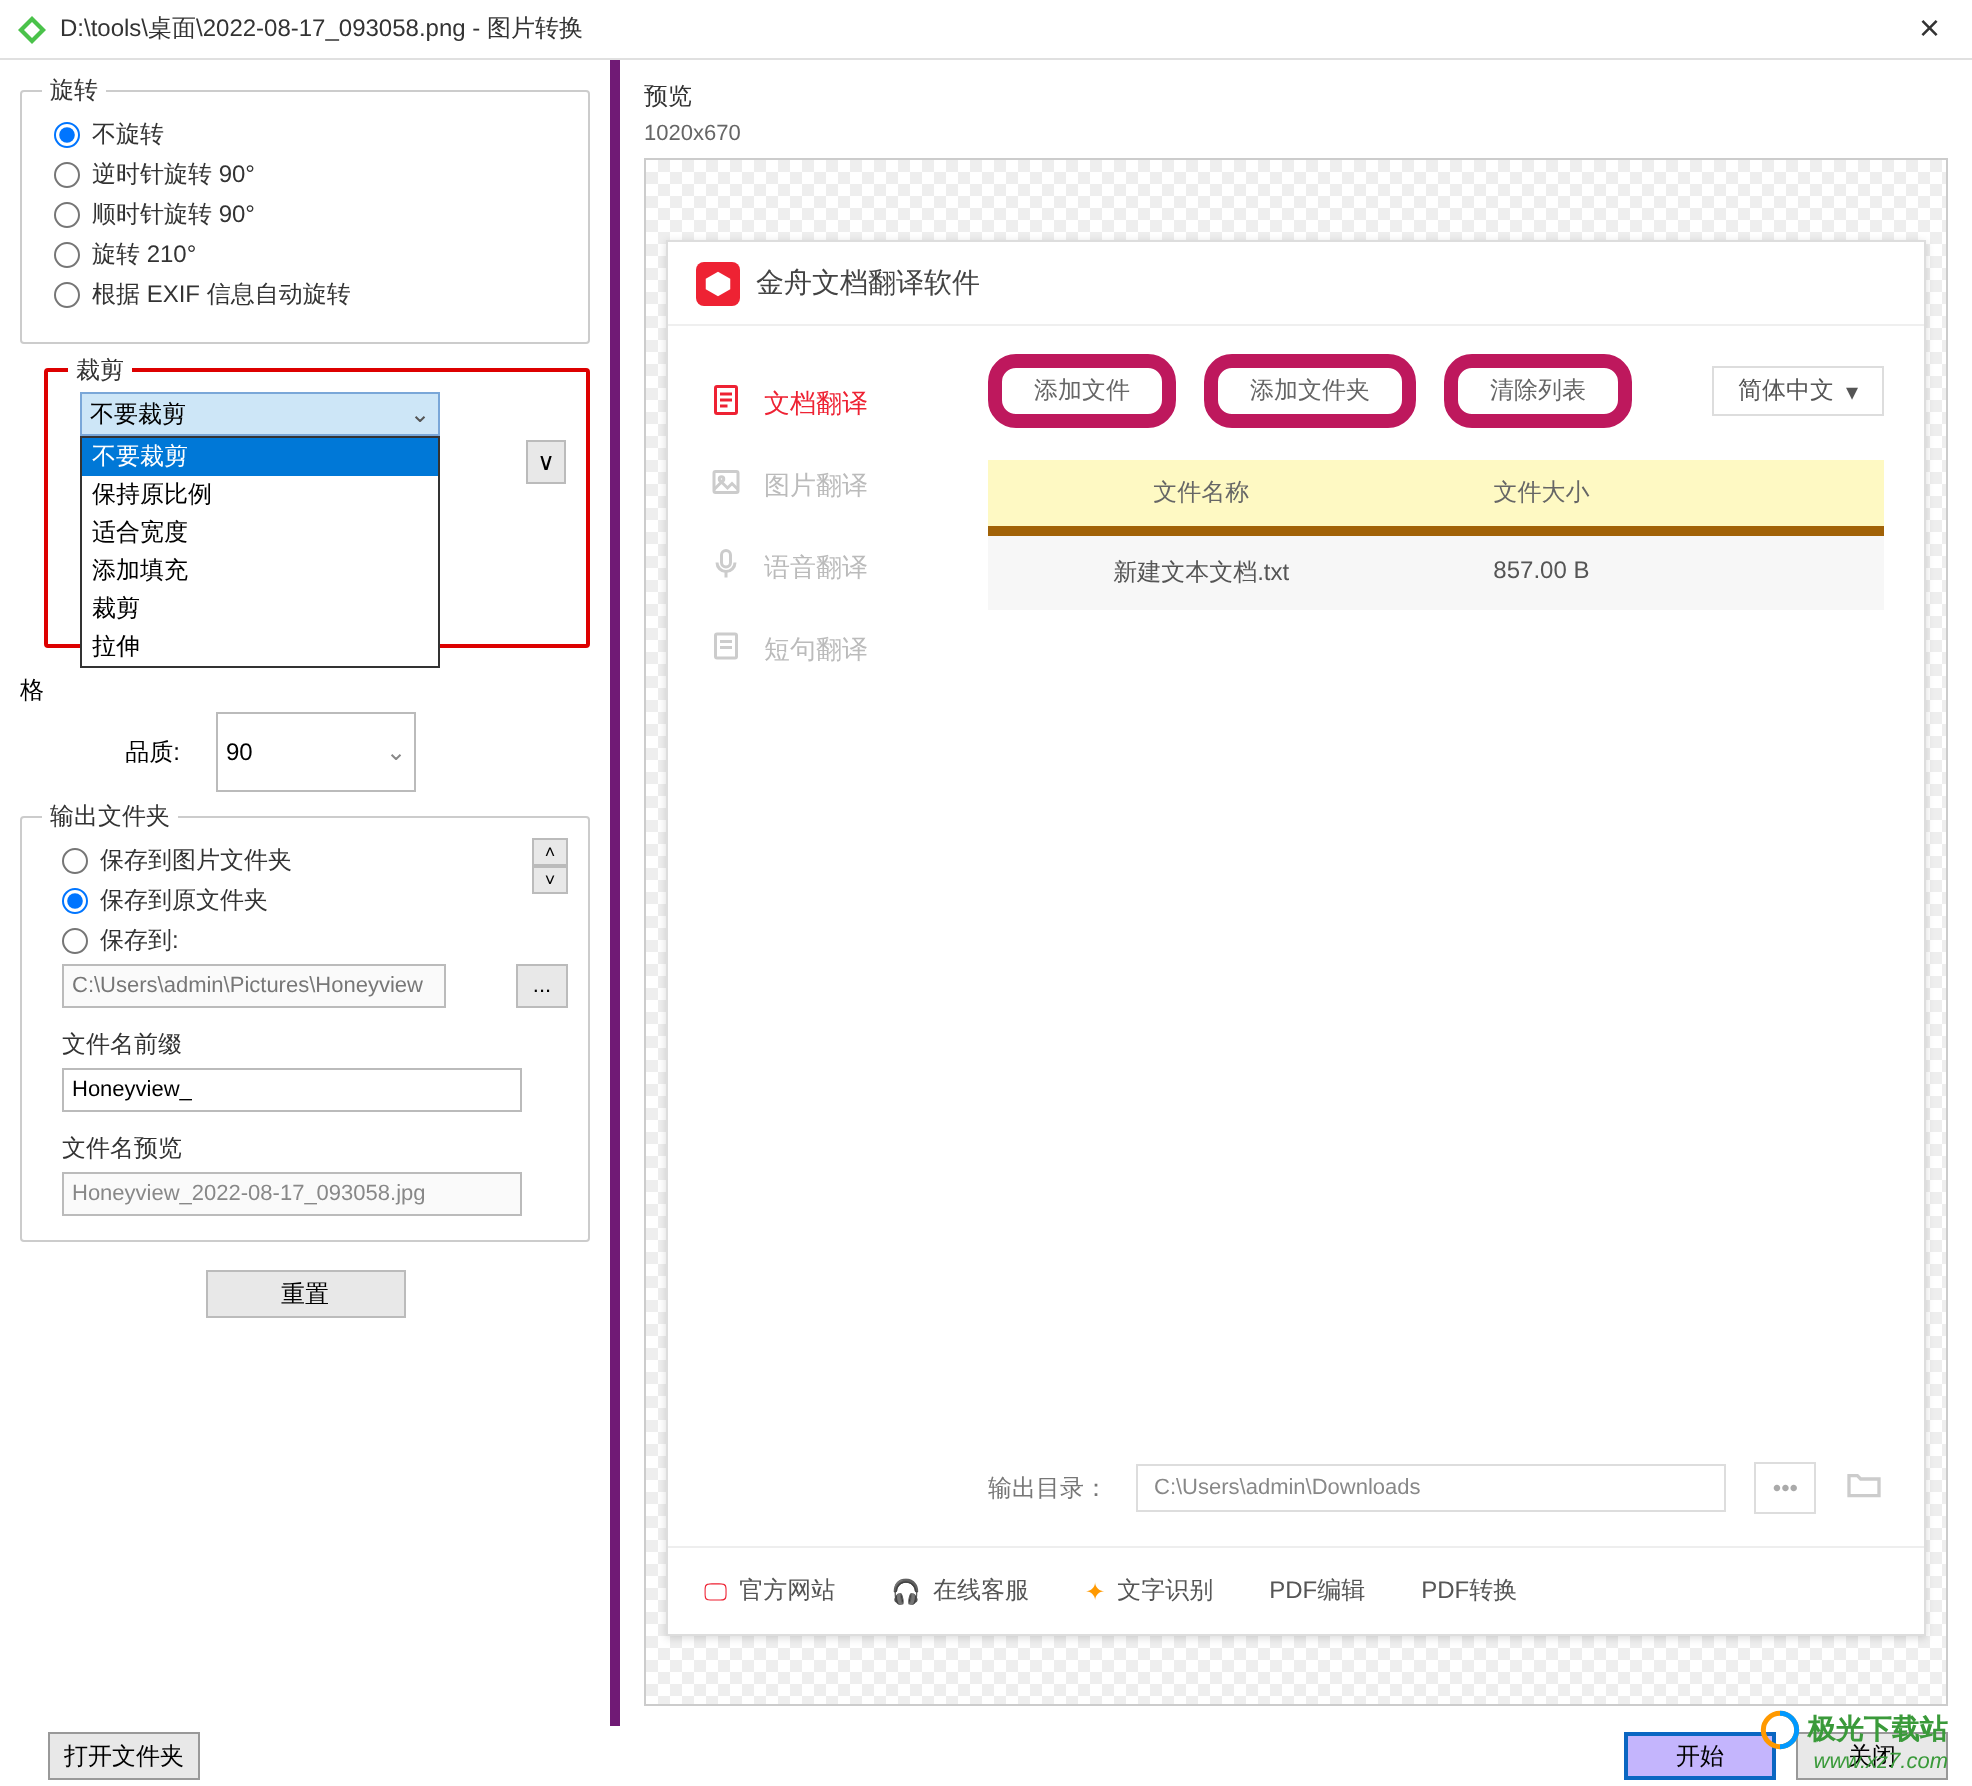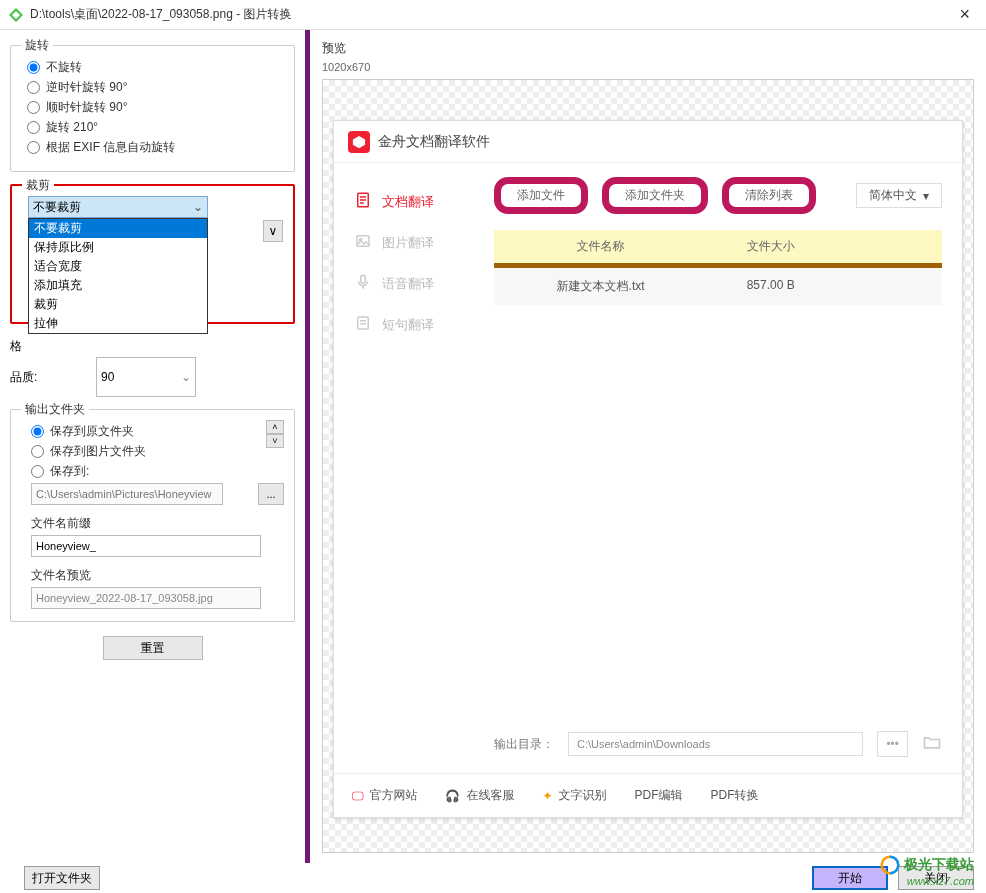--- a/index.html
+++ b/index.html
@@ -9,35 +9,35 @@
 .titlebar .app-icon { width: 16px; height: 16px; margin-right: 6px; }
 .titlebar .title { font-size: 12px; color: #333; flex: 1; }
 .titlebar .close { font-size: 18px; color: #333; cursor: pointer; padding: 0 8px; }
 
 .main { display: flex; height: 833px; }
 .left-panel { width: 310px; border-right: 5px solid #701a75; padding: 15px 10px 10px 10px; position: relative; }
 .right-panel { flex: 1; padding: 10px 12px; display: flex; flex-direction: column; }
 
 .group { border: 1px solid #ccc; border-radius: 2px; padding: 10px 10px 12px 10px; margin-bottom: 12px; position: relative; }
 .group-title { position: absolute; top: -9px; left: 10px; background: #fff; padding: 0 4px; font-size: 12px; color: #333; }
-.group.red { border: 2px solid #d00; }
+.group.red { border: 2px solid #d00; margin-left: 12px; }
 
 .radio-row { display: flex; align-items: center; font-size: 12px; color: #333; margin: 3px 0 3px 6px; }
 .radio-row input { margin-right: 6px; }
 
 .crop-select-wrap { position: relative; }
 .crop-select { width: 180px; height: 22px; font-size: 12px; border: 1px solid #7aa7d8; background: #cde6f7; padding: 0 4px; display: flex; align-items: center; justify-content: space-between; margin-left: 6px;}
 .crop-select::after { content: "⌄"; font-size: 12px; color: #555; }
 .crop-dropdown { position: absolute; top: 22px; left: 6px; width: 180px; background: #fff; border: 1px solid #333; z-index: 10; }
 .crop-dropdown .opt { font-size: 12px; padding: 1px 5px; cursor: pointer; }
 .crop-dropdown .opt.sel { background: #0078d7; color: #fff; }
 
 .stepper-btn { width: 20px; height: 22px; border: 1px solid #bbb; background: #e8e8e8; font-size: 12px; cursor:pointer; position:absolute; right:10px; top:34px; }
 .quality-row { display:flex; align-items:center; margin:2px 0; font-size:12px; }
-.quality-row .lbl { width:80px; margin-right:6px; }
+.quality-row .lbl { width:80px; text-align:right; margin-right:18px; }
 .quality-sel { width:100px; height:40px; border:1px solid #bbb; padding:0 4px; display:flex; align-items:center; justify-content:space-between; }
 .quality-sel::after { content:"⌄"; color:#888; }
 
 .out-group .radio-row { margin-left: 10px; }
 .out-path-row { display:flex; margin-left: 10px; align-items:center;gap:33px; }
 .out-path { flex:1; height:22px; border:1px solid #bbb; font-size:11px; color:#777; padding:0 4px; background:#fafafa; }
 .out-browse { width:26px; height:22px; border:1px solid #bbb; background:#e8e8e8; font-size:11px; margin-left:2px; }
 .out-stepper { display:flex; flex-direction:column; margin-left:4px; }
 .out-stepper button { width:18px; height:14px; font-size:9px; border:1px solid #bbb; background:#e8e8e8; line-height:1; }
 
@@ -163,26 +163,26 @@
           <span>90</span>
         </div>
       </div>
     </div>
 
     <div class="group out-group">
       <span class="group-title">输出文件夹</span>
       <div style="display:flex;">
         <div style="flex:1;">
           <label class="radio-row">
+              <input type="radio" name="out" style="">
+              <span>保存到图片文件夹</span>
+            </label>
+          <label class="radio-row">
               <input type="radio" name="out" checked="" style="">
               <span>保存到原文件夹</span>
-            </label>
-          <label class="radio-row">
-              <input type="radio" name="out" style="">
-              <span>保存到图片文件夹</span>
             </label>
           <label class="radio-row">
               <input type="radio" name="out" style="">
               <span>保存到:</span>
             </label>
         </div>
         <div class="out-stepper">
           <button>˄</button>
           <button>˅</button>
         </div>

